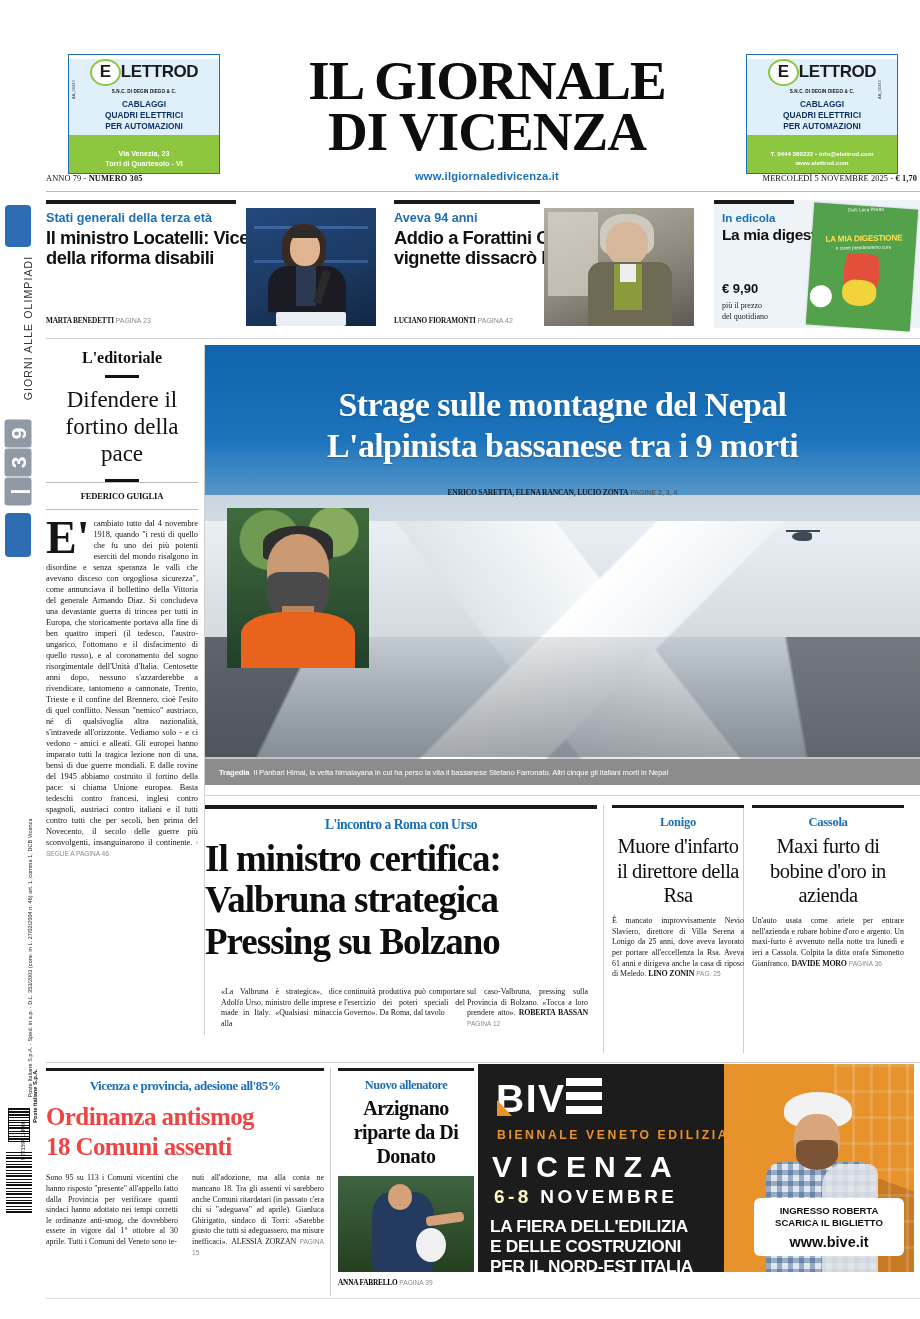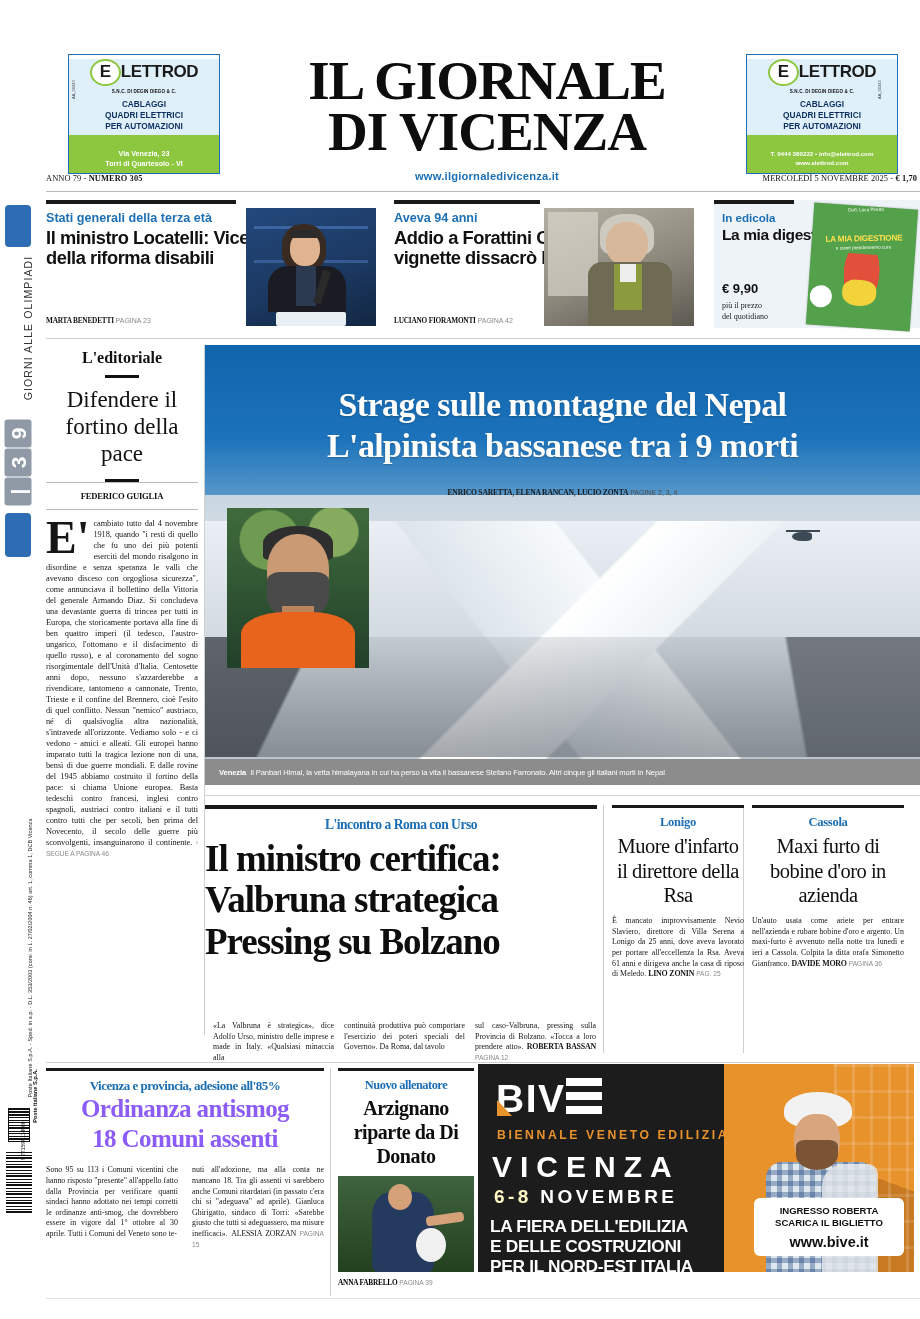--- a/index.html
+++ b/index.html
@@ -323,22 +323,22 @@
     font-family:"Liberation Serif", serif;
   }
   .mm-bar { width: 392px; height: 3.6px; background:#1a1a1a; margin-bottom:8px; }
   .mm-kicker { text-align:center; color:#1c6fb5; font-weight:bold; font-size:13.6px;
     font-family:"Liberation Serif", serif; letter-spacing:-0.5px; }
   .mm-head {
     margin-top:5px; font-family:"Liberation Serif", serif; font-weight:bold;
     font-size:37px; line-height:1.13; color:#0e0e0e; letter-spacing:-1px;
   }
   .mm-cols {
-    position:absolute; top:182px; left:8px; width:392px;
-    display:flex; gap:10px;margin-top:34px;
+    position:absolute; top:182px; left:16px; width:392px;
+    display:flex; gap:2px;
   }
   .mm-col { width: 121px; font-size:7.9px; line-height:1.33; text-align:justify; color:#161616; }
   .mm-col b { font-weight:bold; letter-spacing:-0.2px; }
   .mm-col .pg { color:#8a8a8a; font-family:"Liberation Sans",sans-serif; font-size:6.6px; }
 
   .vr-a { position:absolute; left:603px; top:805px; width:1px; height:248px; background:#cfcfcf; }
   .vr-b { position:absolute; left:743px; top:805px; width:1px; height:248px; background:#cfcfcf; }
 
   .sidecol { position:absolute; top:805px; width:132px; font-family:"Liberation Serif", serif; }
   #side-lonigo { left: 612px; }
@@ -355,22 +355,22 @@
   
   .bot-rule { position:absolute; left:46px; top:1062px; width:874px; height:1px; background:#cfcfcf; }
 
   #bot-main {
     position:absolute; left:46px; top:1068px; width:278px; height:240px;
     font-family:"Liberation Serif", serif;
   }
   .bm-bar { width:278px; height:3.4px; background:#1a1a1a; margin-bottom:7px; }
   .bm-kicker { text-align:center; color:#1c6fb5; font-weight:bold; font-size:13px;
     letter-spacing:-0.5px; }
-  .bm-head { text-align:center; font-weight:bold; font-size:25px; line-height:1.18;
-    color:#8b5cf6; margin-top:0; letter-spacing:-0.6px; }
+  .bm-head { text-align:left; font-weight:bold; font-size:25px; line-height:1.18;
+    color:#ef4444; margin-top:8px; letter-spacing:-0.6px; }
   .bm-cols { margin-top:12px; display:flex; gap:14px; }
   .bm-col { width:132px; font-size:7.9px; line-height:1.34; text-align:justify; color:#161616; }
   .bm-col b { font-weight:normal; letter-spacing:-0.2px; }
   .bm-col .pg { color:#8a8a8a; font-family:"Liberation Sans",sans-serif; font-size:6.6px; }
 
   .vr-c { position:absolute; left:330px; top:1068px; width:1px; height:228px; background:#cfcfcf; }
 
   #bot-sport {
     position:absolute; left:338px; top:1068px; width:136px;
     font-family:"Liberation Serif", serif;
@@ -634,21 +634,21 @@
     </div>
     <div class="portrait">
       <div class="p-bg"></div>
       <div class="p-hair"></div>
       <div class="p-head"></div>
       <div class="p-beard"></div>
       <div class="p-neck"></div>
       <div class="p-body"></div>
     </div>
     <div class="caption">
-      <b>Venezia</b>
+      <b>Tragedia</b>
       <span>Il Panbari Himal, la vetta himalayana in cui ha perso la vita il bassanese Stefano Farronato. Altri cinque gli italiani morti in Nepal</span>
     </div>
   </div>
 
   <div class="tier-rule"></div>
 
   <div id="mid-main">
     <div class="mm-bar"></div>
     <div class="mm-kicker">L'incontro a Roma con Urso</div>
     <div class="mm-head">

